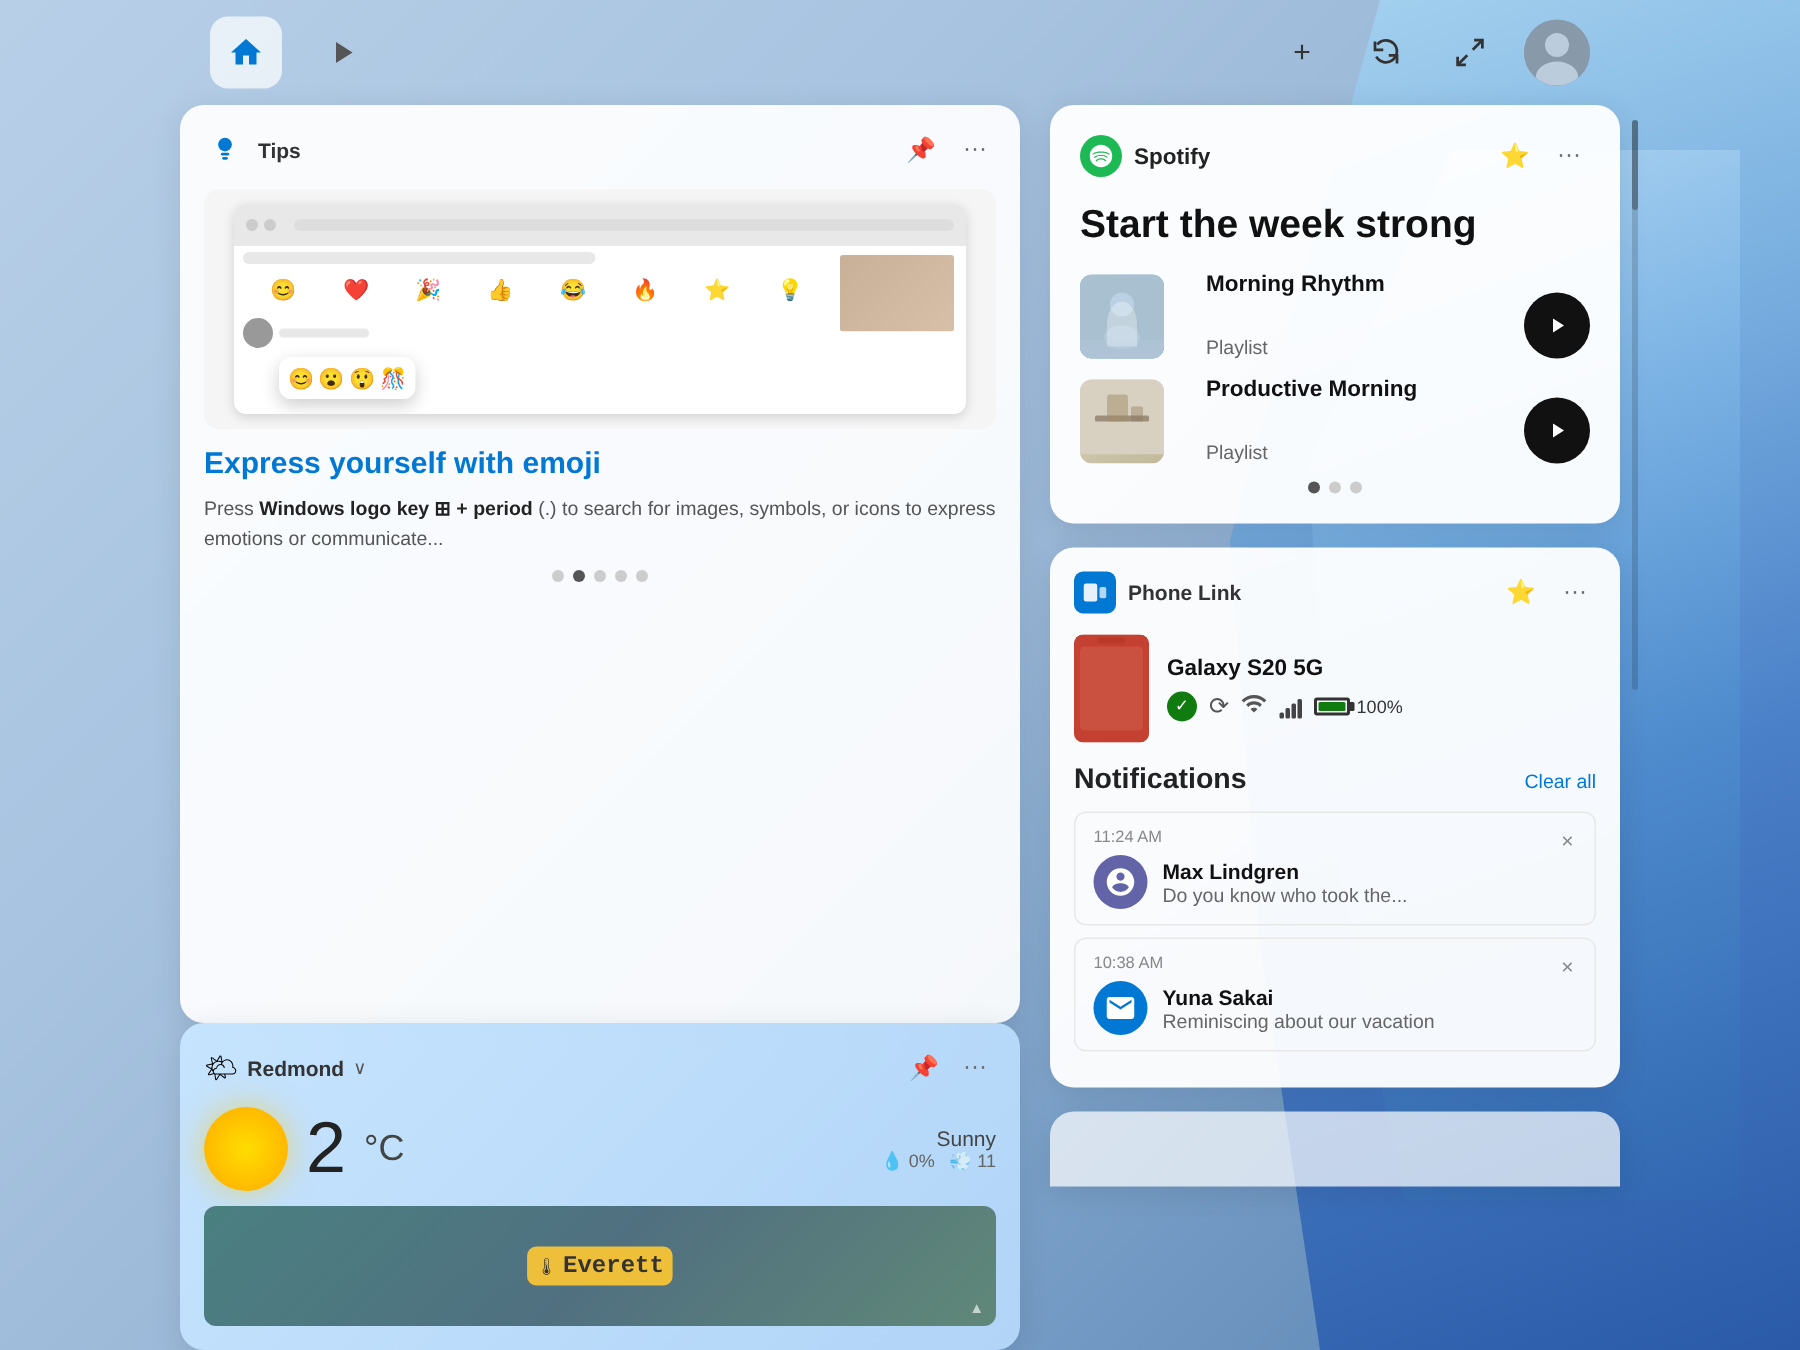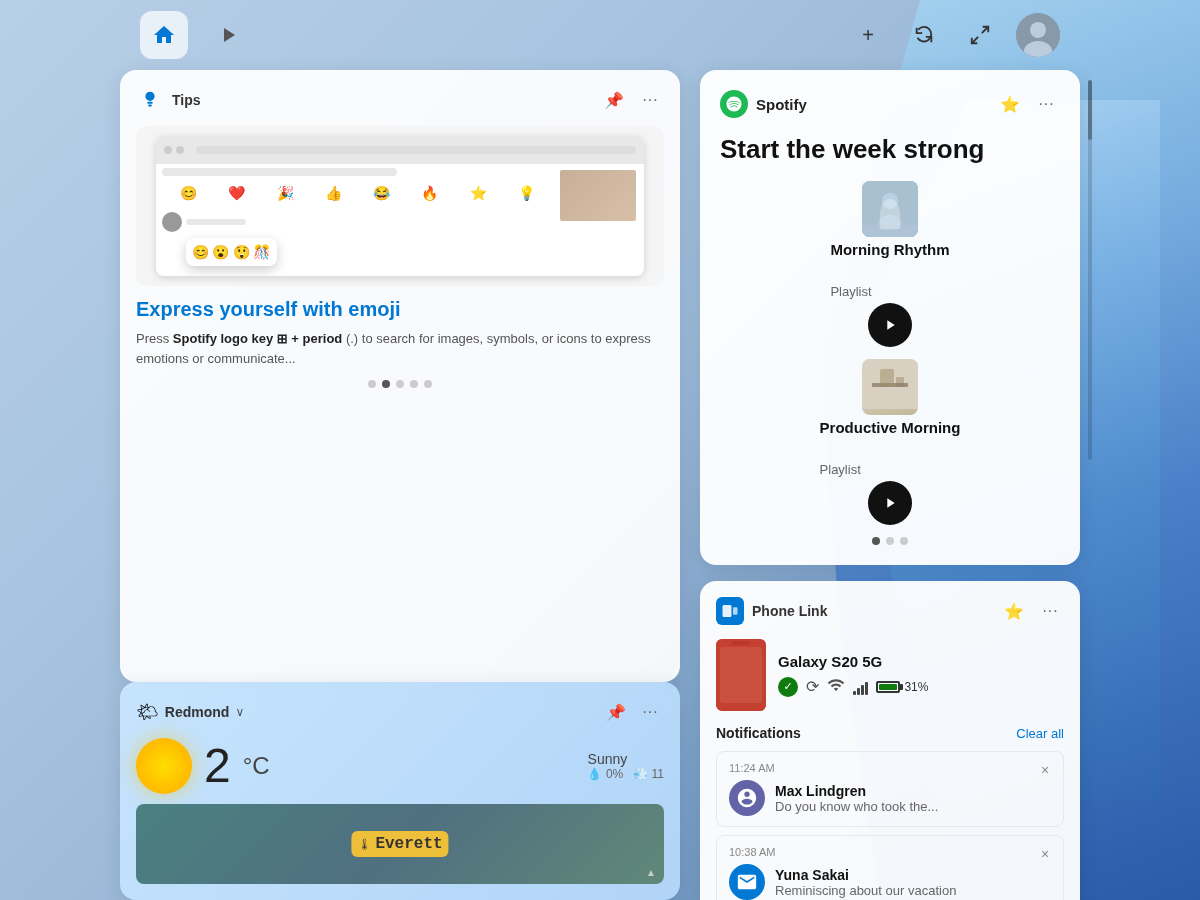--- a/index.html
+++ b/index.html
@@ -235,21 +235,21 @@
       color: #222;
       line-height: 1;
     }
     .weather-unit {
       font-size: 24px;
       font-weight: 300;
       color: #444;
     }
     .weather-conditions {
       margin-left: auto;
-      text-align: left;
+      text-align: right;
     }
     .weather-sunny { font-size: 14px; color: #444; font-weight: 500; }
     .weather-details { font-size: 12px; color: #666; }
     .weather-map {
       width: 100%;
       height: 80px;
       border-radius: 8px;
       background: linear-gradient(135deg, #4a8080, #507080, #608878);
       margin-top: 10px;
       overflow: hidden;
@@ -308,24 +308,23 @@
     }
     .spotify-heading {
       font-size: 26px;
       font-weight: 600;
       color: #111;
       margin-bottom: 16px;
       line-height: 1.2;
     }
     .spotify-track {
       display: flex;
-      align-items: center;
-      gap: 4px;
+      align-items: flex-end;
+      gap: 28px;
       margin-bottom: 12px;
-      flex-direction: column;
     }
     .track-thumb {
       width: 56px;
       height: 56px;
       border-radius: 8px;
       flex-shrink: 0;
       overflow: hidden;
       position: relative;
     }
     .track-thumb-morning {
@@ -486,21 +485,21 @@
       background: #107c10;
       border-radius: 1px;
     }
 
     .notifications-header {
       display: flex;
       align-items: center;
       margin-bottom: 10px;
     }
     .notifications-title {
-      font-size: 14px;
+      font-size: 19px;
       font-weight: 600;
       color: #222;
       flex: 1;
     }
     .clear-all {
       font-size: 13px;
       color: #0078d4;
       cursor: pointer;
       font-weight: 500;
     }
@@ -736,21 +735,21 @@
             <span style="font-size:14px;">😊</span>
             <span style="font-size:14px;">😮</span>
             <span style="font-size:14px;">😲</span>
             <span style="font-size:14px;">🎊</span>
           </div>
         </div>
       </div>
 
       <div class="tips-title">Express yourself with emoji</div>
       <div class="tips-body">
-        Press <strong>Spotify logo key ⊞ + period</strong> (.) to search for images, symbols, or icons to express emotions or communicate...
+        Press <strong>Windows logo key ⊞ + period</strong> (.) to search for images, symbols, or icons to express emotions or communicate...
       </div>
 
       <div class="dots">
         <div class="dot"></div>
         <div class="dot active"></div>
         <div class="dot"></div>
         <div class="dot"></div>
         <div class="dot"></div>
       </div>
     </div>
@@ -899,21 +898,21 @@
             <div class="status-signal">
               <div class="signal-bar" style="height:4px;"></div>
               <div class="signal-bar" style="height:7px;"></div>
               <div class="signal-bar" style="height:10px;"></div>
               <div class="signal-bar" style="height:13px;"></div>
             </div>
             <div class="status-battery">
               <div class="battery-icon">
                 <div class="battery-fill"></div>
               </div>
-              <span>31%</span>
+              <span>100%</span>
             </div>
           </div>
         </div>
       </div>
 
       <div class="notifications-header">
         <span class="notifications-title">Notifications</span>
         <span class="clear-all">Clear all</span>
       </div>
 

